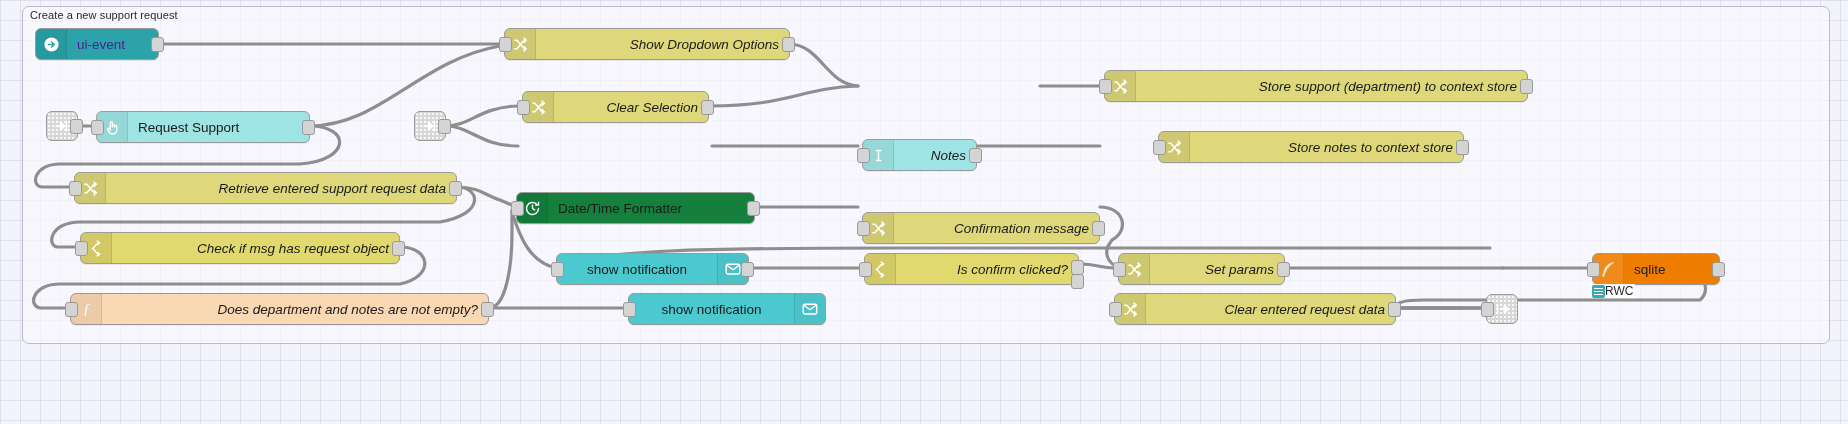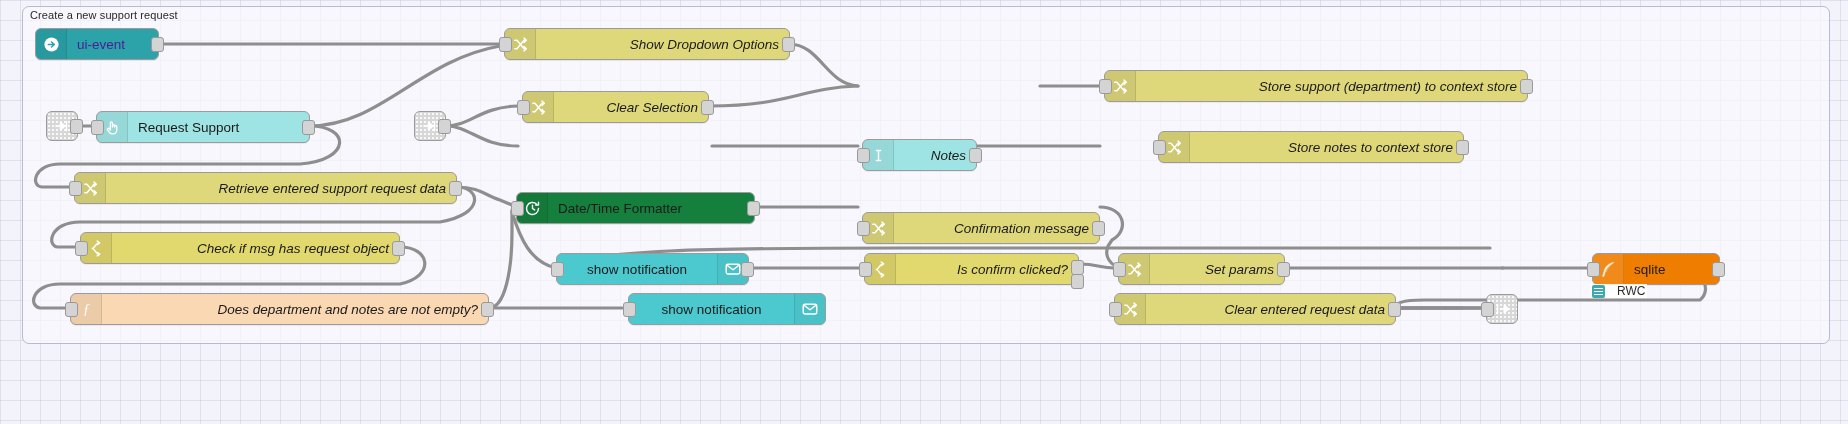--- a/index.html
+++ b/index.html
@@ -117,21 +117,21 @@
     border:1px solid #9b9b9b;
     border-radius:6px;
     display:flex;align-items:center;justify-content:center;
     background-image:radial-gradient(rgba(255,255,255,.85) 1px, transparent 1px);
     background-size:4px 4px;
   }
 
   
   .status{
     position:absolute;
-    display:flex;align-items:center;gap:12px;
+    display:flex;align-items:center;gap:0;
     font-size:12px;color:#2b2b2b;
     background:rgba(255,255,255,.85);
     padding:0 2px;
     z-index:6;
   }
   .status .dbicon{
     width:13px;height:13px;
     background:#3aa9b0;
     border-radius:2px;
     display:inline-block;

